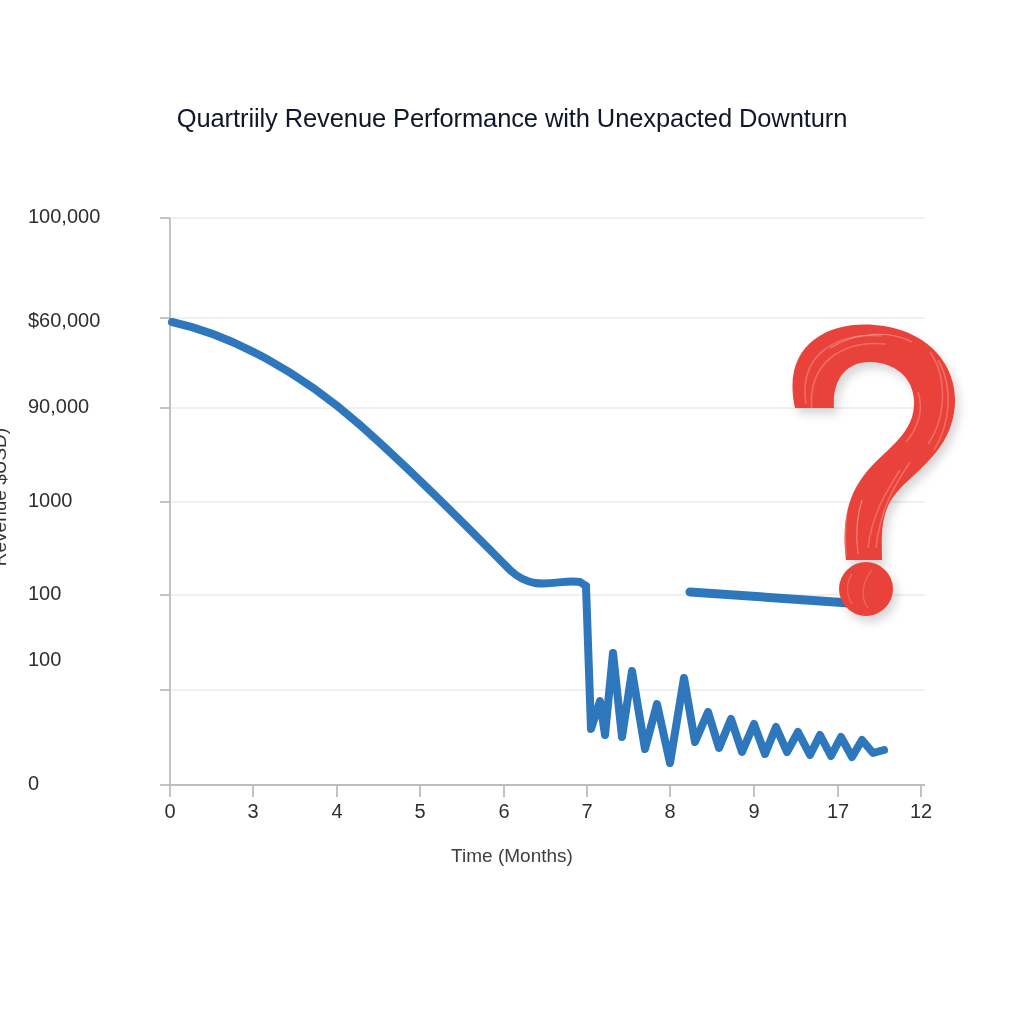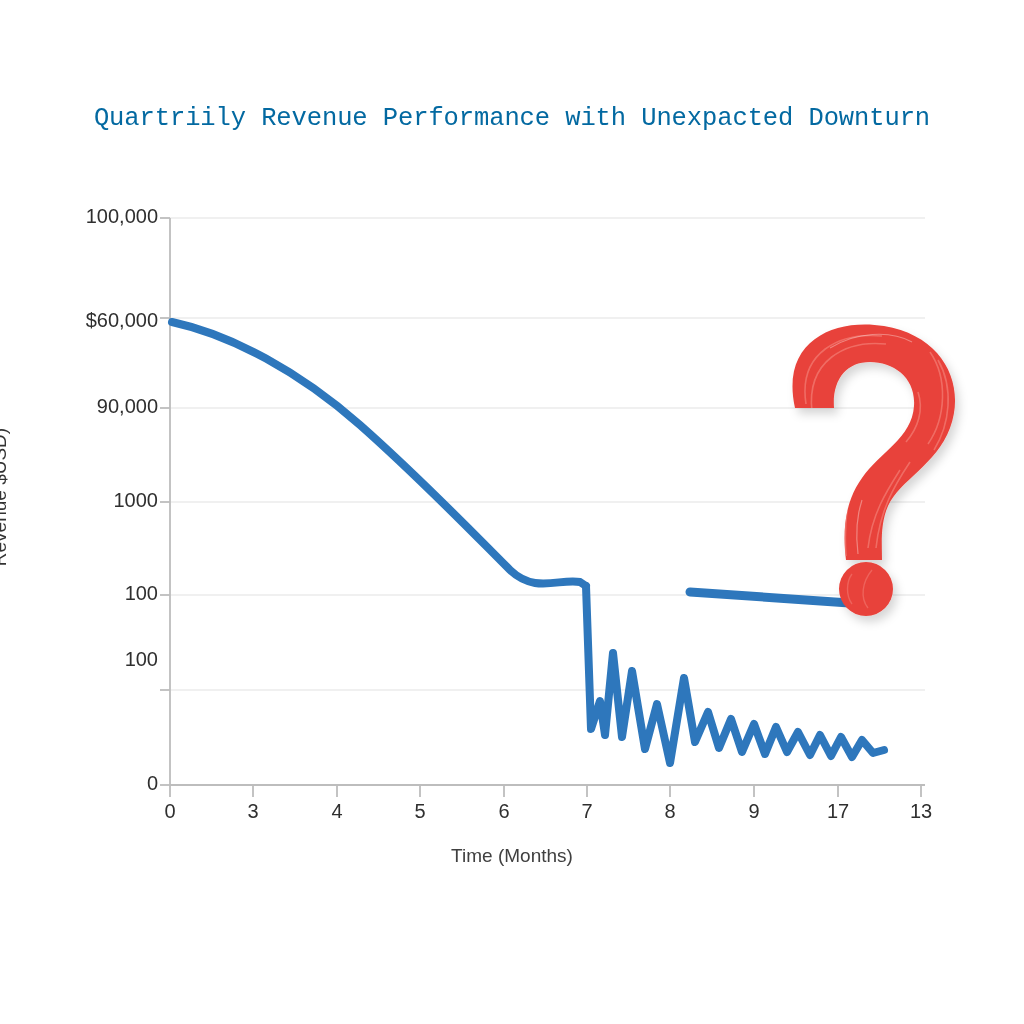--- a/index.html
+++ b/index.html
@@ -30,23 +30,22 @@
   }
   .chart-title {
     position: absolute;
     left: 0;
     top: 104px;
     width: 1024px;
     text-align: center;
     font-size: 25.5px;
     font-weight: 400;
     letter-spacing: -0.1px;
-    color: #0369a1;
+    color: #0f172a;
     white-space: nowrap;
-    font-family: Liberation Mono, monospace;
   }
   .axis-label-x {
     position: absolute;
     left: 0;
     top: 845px;
     width: 1024px;
     text-align: center;
     font-size: 19px;
     color: #404040;
   }
@@ -61,21 +60,21 @@
     font-size: 19px;
     color: #333333;
     transform: rotate(-90deg);
     transform-origin: 50% 50%;
     white-space: nowrap;
   }
   .tick-y {
     position: absolute;
     right: 0;
     width: 130px;
-    text-align: right;
+    text-align: left;
     font-size: 20px;
     color: #2f2f2f;
     white-space: nowrap;
   }
   .ytick-wrap {
     position: absolute;
     left: 0;
     top: 0;
     width: 158px;
     height: 1024px;
@@ -242,16 +241,16 @@
   <div>
     <div class="tick-x" style="left:170px">0</div>
     <div class="tick-x" style="left:253px">3</div>
     <div class="tick-x" style="left:337px">4</div>
     <div class="tick-x" style="left:420px">5</div>
     <div class="tick-x" style="left:504px">6</div>
     <div class="tick-x" style="left:587px">7</div>
     <div class="tick-x" style="left:670px">8</div>
     <div class="tick-x" style="left:754px">9</div>
     <div class="tick-x" style="left:838px">17</div>
-    <div class="tick-x" style="left:921px">13</div>
+    <div class="tick-x" style="left:921px">12</div>
   </div>
 
 </div>
 
 </body></html>

